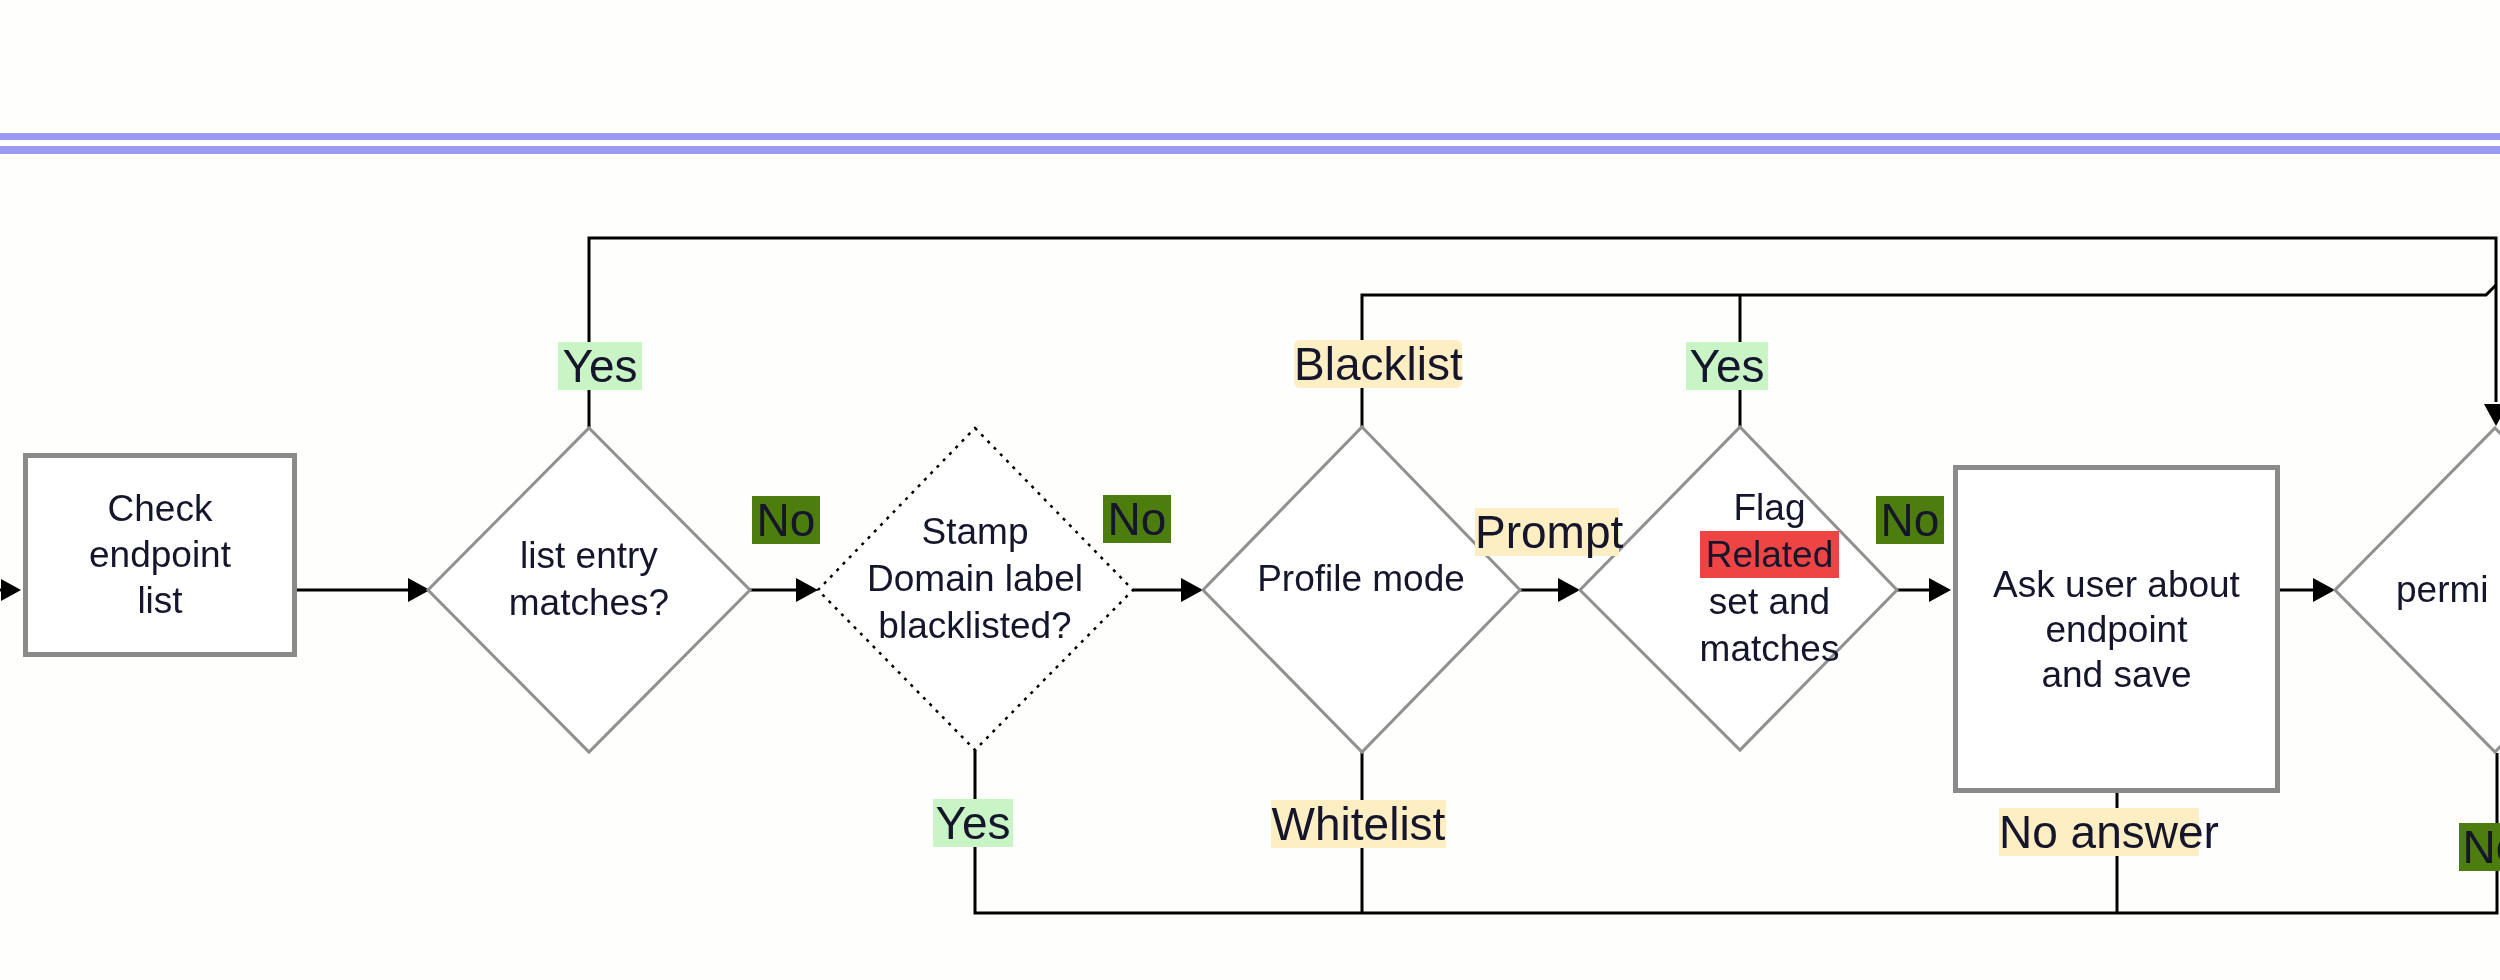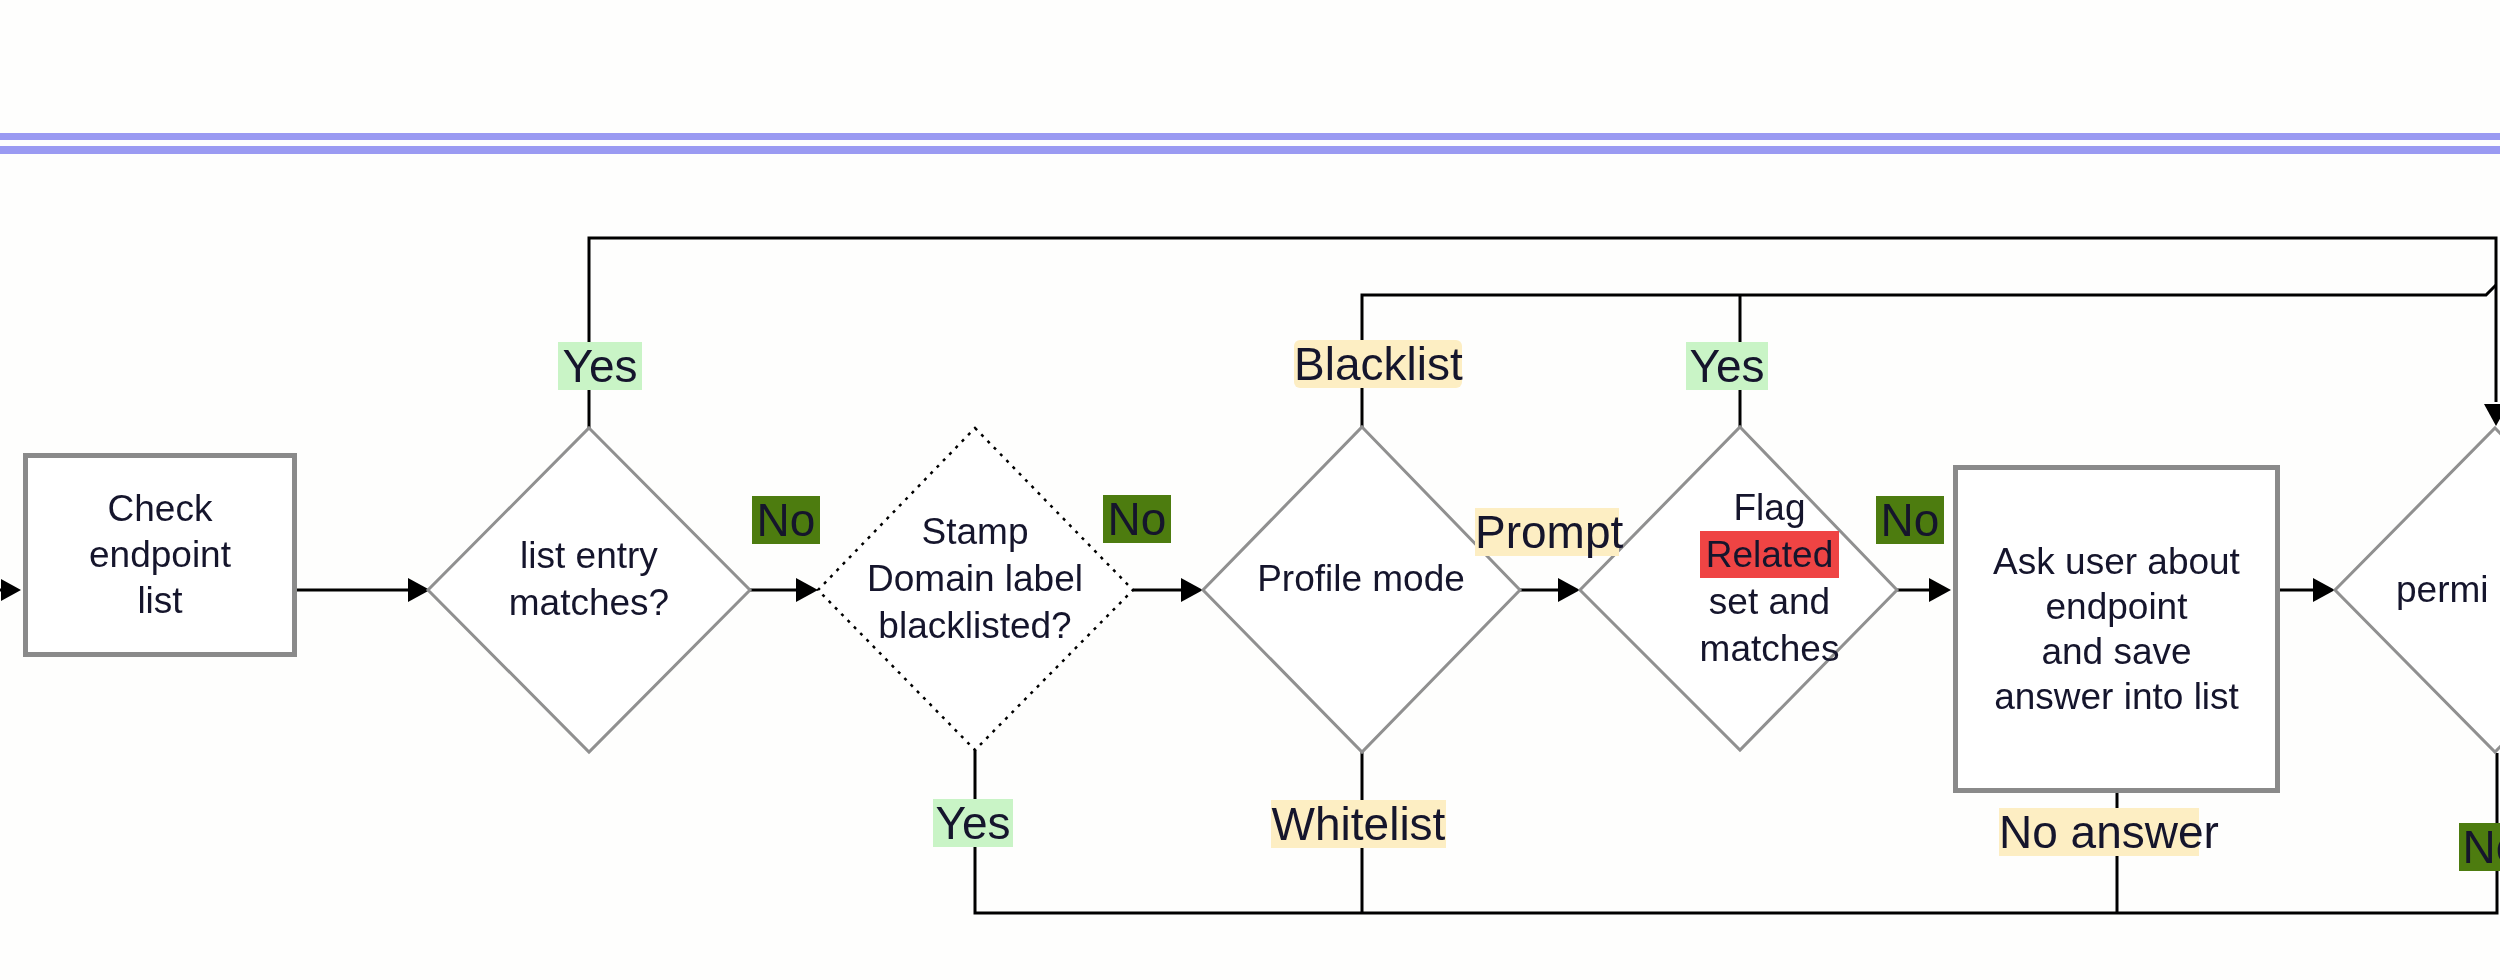--- a/index.html
+++ b/index.html
@@ -73,21 +73,20 @@
   <div class="node" style="left:23px;top:453px;width:274px;height:204px;">
     <span>Check</span>
     <span>endpoint</span>
     <span>list</span>
   </div>
 
   <div class="node" style="left:1953px;top:425px;width:327px;height:328px;line-height:45px;margin-top:40px;">
     <span>Ask user about</span>
     <span>endpoint</span>
     <span>and save</span>
-    <span>answer into list</span>
   </div>
 
   <div class="dtext" style="left:429px;top:428px;width:320px;height:324px;">
     <span>list entry</span>
     <span>matches?</span>
   </div>
 
   <div class="dtext" style="left:815px;top:428px;width:320px;height:322px;">
     <span>Stamp</span>
     <span>Domain label</span>

